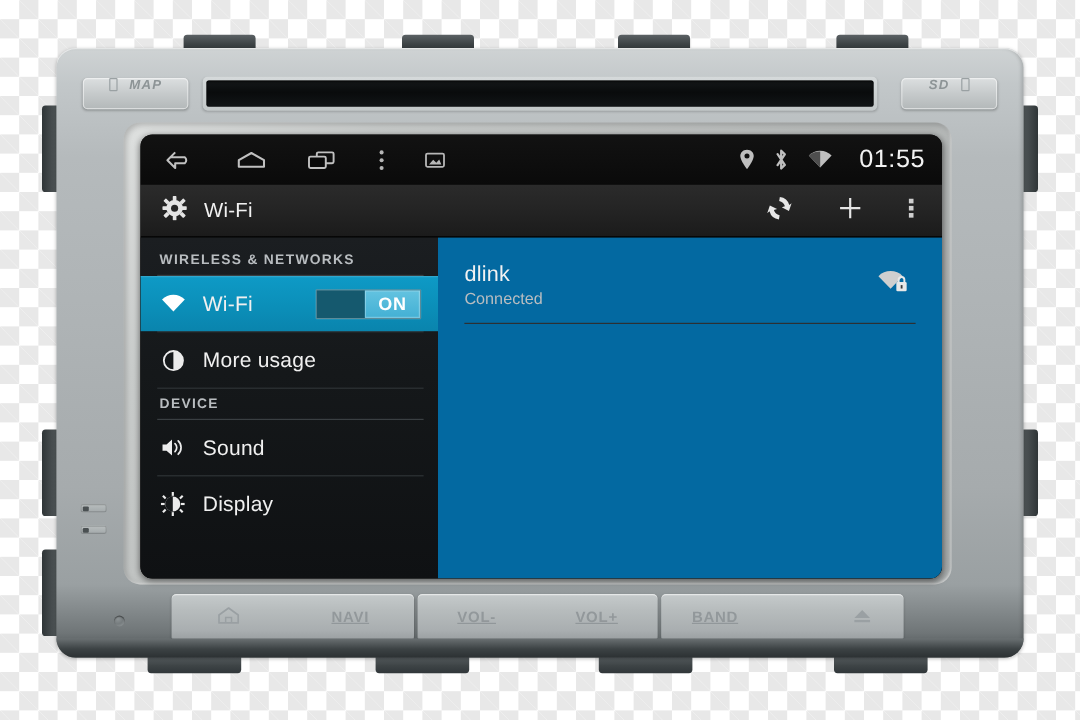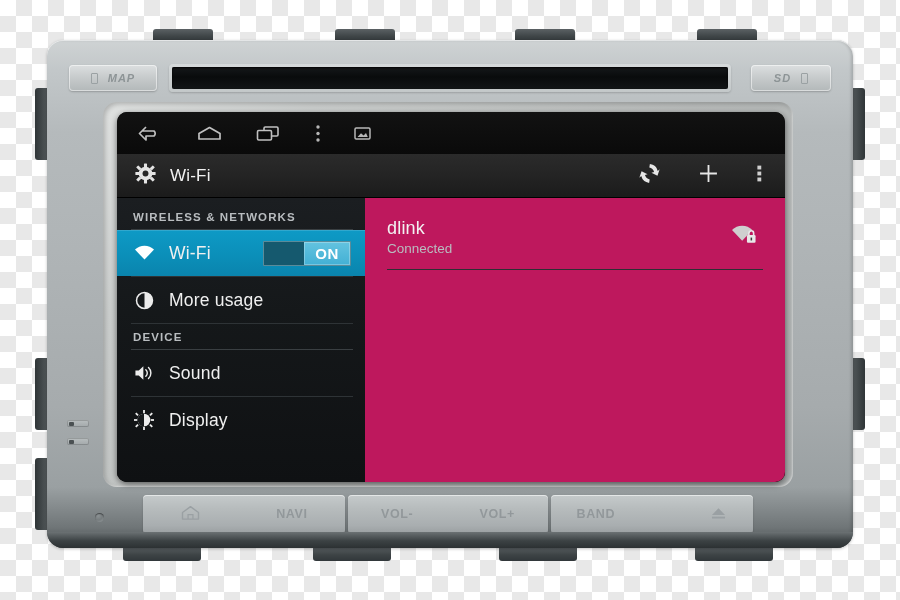--- a/index.html
+++ b/index.html
@@ -81,21 +81,20 @@
   
   .slot-label {
     position: absolute;
     top: 25px;
     height: 26px;
     border-radius: 4px;
     background: linear-gradient(180deg, #dcdfe0 0%, #c6cacb 50%, #b3b8b9 100%);
     box-shadow: inset 0 0 0 1px rgba(255,255,255,.5),
                 0 1px 2px rgba(0,0,0,.22);
     display: flex;
-    align-items: center;
     justify-content: center;
     gap: 10px;
     color: #8d9496;
     font-size: 11px;
     font-weight: bold;
     font-style: italic;
     letter-spacing: 1px;
   }
   .slot-map { left: 22px;  width: 88px; }
   .slot-sd  { right: 22px; width: 80px; }
@@ -208,21 +207,21 @@
   }
 
   .left-pane {
     width: 248px;
     background: linear-gradient(180deg, #1b1e21 0%, #15181a 40%, #0f1113 100%);
     padding-top: 6px;
     flex: 0 0 248px;
   }
   .right-pane {
     flex: 1;
-    background: #be185d;
+    background: #0369a1;
     padding: 10px 20px 0 20px;
   }
 
   .section-hdr {
     color: #b9bdc0;
     font-size: 11.5px;
     font-weight: bold;
     letter-spacing: 1.1px;
     padding: 7px 4px 6px 16px;
   }
@@ -325,20 +324,21 @@
     box-shadow: inset 0 1px 0 rgba(255,255,255,.55),
                 inset 0 -1px 0 rgba(0,0,0,.12),
                 0 1px 2px rgba(0,0,0,.2);
     display: flex;
     align-items: center;
     justify-content: space-around;
     color: #8d9396;
     font-size: 12.5px;
     font-weight: bold;
     letter-spacing: .6px;
+    text-decoration: underline;
   }
   .btn-pad-a { flex: 0 0 202px; }
   .btn-pad-b { flex: 0 0 200px; }
   .btn-pad-c { flex: 1; gap: 44px; }
   .btn-lbl { opacity: .85; }
 
   
   .screw {
     position: absolute;
     left: 48px;
@@ -437,20 +437,40 @@
               </svg>
             </span>
             <span>
               <svg class="nav-ico" width="17" height="15" viewBox="0 0 17 15">
                 <rect x="1" y="2" width="15" height="11" rx="1.2" fill="none" stroke="#dcdcdc" stroke-width="1.5"></rect>
                 <path d="M3.5 11 L7 7.2 L9.6 9.6 L12 7 L13.8 11 Z" fill="#dcdcdc"></path>
               </svg>
             </span>
           </div>
 
+          <div class="sysbar-right">
+            <span>
+              <svg class="status-ico" width="13" height="18" viewBox="0 0 13 18">
+                <path d="M6.5 0.8 C3 0.8 0.9 3.3 0.9 6 C0.9 9.7 6.5 17 6.5 17 C6.5 17 12.1 9.7 12.1 6 C12.1 3.3 10 0.8 6.5 0.8 Z" fill="#dedede"></path>
+                <circle cx="6.5" cy="6" r="2.1" fill="#111"></circle>
+              </svg>
+            </span>
+            <span>
+              <svg class="status-ico" width="12" height="18" viewBox="0 0 12 18">
+                <path d="M3 4.4 L9 13.4 L6 16.4 L6 1.6 L9 4.6 L3 13.6" fill="none" stroke="#dedede" stroke-width="1.9" stroke-linejoin="round" stroke-linecap="round"></path>
+              </svg>
+            </span>
+            <span>
+              <svg class="status-ico" width="21" height="16" viewBox="0 0 21 16">
+                <path d="M10.5 14.6 L1 4.6 A13.4 13.4 0 0 1 20 4.6 Z" fill="#dedede"></path>
+                <path d="M10.5 14.6 L1 4.6 A13.4 13.4 0 0 1 10.5 1.2 Z" fill="#5a5a5a"></path>
+              </svg>
+            </span>
+            <span class="clock">01:55</span>
+          </div>
         </div>
 
         <div class="actionbar">
           <span>
             <svg width="21" height="21" viewBox="0 0 22 22">
               <g fill="#e4e4e4">
                 <circle cx="11" cy="11" r="7.2"></circle>
                 <rect x="9.4" y="0.4" width="3.2" height="4.6" rx=".6"></rect>
                 <rect x="9.4" y="17" width="3.2" height="4.6" rx=".6"></rect>
                 <rect x="0.4" y="9.4" width="4.6" height="3.2" rx=".6"></rect>

